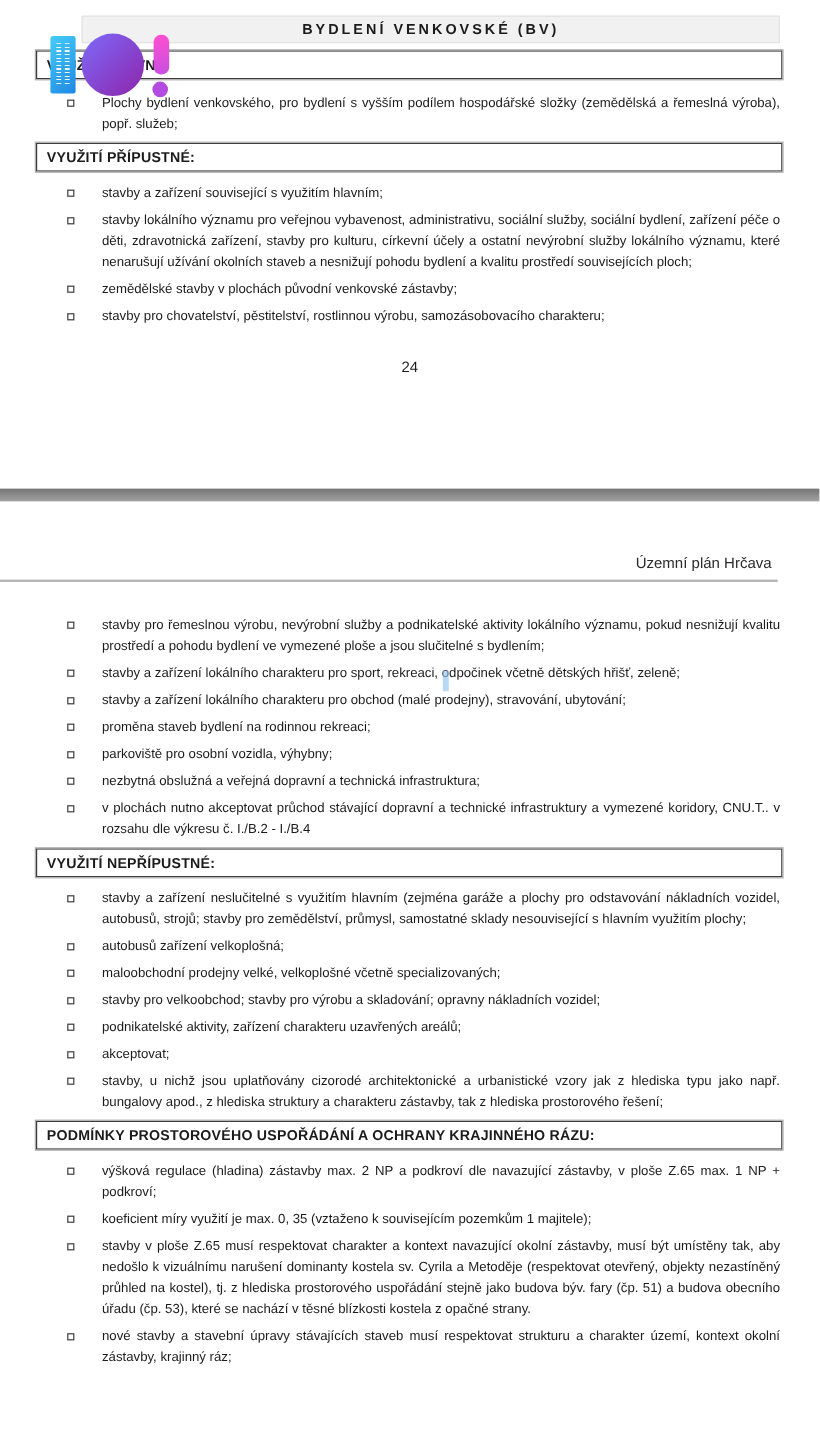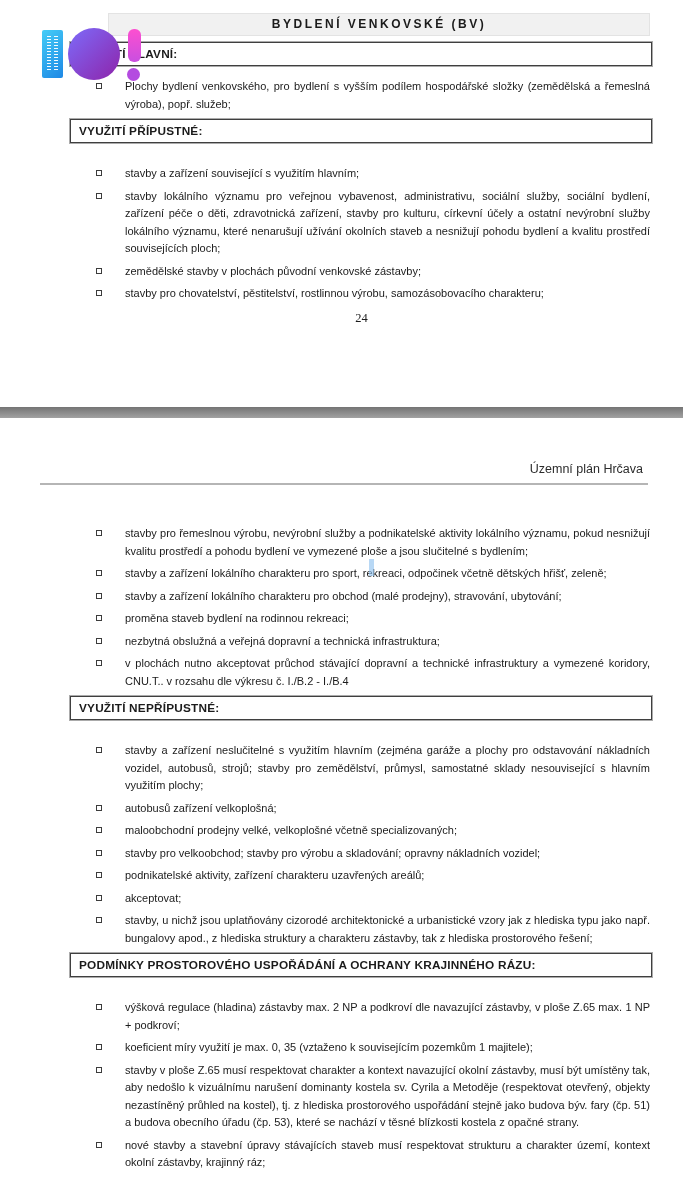--- a/index.html
+++ b/index.html
@@ -2,53 +2,53 @@
 <html><head>
 <meta charset="utf-8">
 <style>
   html,body{margin:0;padding:0;}
   body{
     width:683px;height:1200px;position:relative;overflow:hidden;
     background:#ffffff;color:#1b1b1b;
     font-family:"Liberation Sans", sans-serif;
   }
   
-  .page{position:relative;padding-left:40px;}
+  .page{position:relative;}
   .page1{height:407px;overflow:hidden;background:#fff;}
   .doc-title{
     margin:13px 33px 0 68px;background:#f1f1f1;border:1px solid #e3e3e3;
     text-align:center;font-weight:bold;font-size:12px;letter-spacing:2.5px;
     padding:3px 0 4px 0;
   }
   .section-box{
     margin:6px 31px 0 30px;background:#fff;
     border:1.5px solid #3f3f3f;outline:1px solid #ababab;
     font-weight:bold;font-size:11.8px;letter-spacing:.2px;
     padding:4px 8px;min-height:14px;
   }
   ul.doc-list{list-style:none;margin:0;padding:0 33px 0 85px;}
-  ul.doc-list.tight{margin-top:22px;}
+  ul.doc-list.tight{margin-top:10px;}
   li.itm{
     position:relative;margin:0 0 5px 0;
     font-size:11px;line-height:17.5px;text-align:justify;
   }
   .sq{
     position:absolute;left:-29px;top:5px;width:4px;height:4px;
     border:1px solid #3c3c3c;background:#fff;
   }
-  .page-number{text-align:center;font-size:12.5px;margin-top:8px;font-family:Liberation Serif, serif;}
+  .page-number{text-align:center;font-size:12.5px;margin-top:26px;}
   
   .page-divider{height:11px;background:linear-gradient(#747474,#a2a2a2);}
   
   .page2{height:912px;overflow:hidden;background:#fff;padding-top:44px;box-sizing:border-box;}
   .p2-header{
     text-align:right;padding-right:40px;font-size:12.5px;color:#2b2b2b;line-height:14px;
   }
   .p2-header-rule{height:2px;background:#b5b5b5;margin:7px 35px 0 0;}
-  .page2 ul.first{margin-top:40px;}
+  .page2 ul.first{margin-top:28px;}
   
   .sel-highlight{
     position:absolute;left:369px;top:559px;width:5px;height:17px;
     background:rgba(146,195,240,0.65);z-index:3;
   }
   
   .logo{position:absolute;left:42px;top:28px;width:102px;height:56px;z-index:5;}
   .logo-b{
     position:absolute;left:0;top:2px;width:21px;height:48px;border-radius:2px;
     background:linear-gradient(135deg,#45cdf7,#1e88e5);
@@ -110,20 +110,21 @@
 
 <div class="page page2">
   <div class="p2-header">Územní plán Hrčava</div>
   <div class="p2-header-rule"></div>
 
   <ul class="doc-list first">
     <li class="itm"><span class="sq"></span><span>stavby pro řemeslnou výrobu, nevýrobní služby a podnikatelské aktivity lokálního významu, pokud nesnižují kvalitu prostředí a pohodu bydlení ve vymezené ploše a jsou slučitelné s bydlením;</span></li>
     <li class="itm"><span class="sq"></span><span>stavby a zařízení lokálního charakteru pro sport, rekreaci, odpočinek včetně dětských hřišť, zeleně;</span></li>
     <li class="itm"><span class="sq"></span><span>stavby a zařízení lokálního charakteru pro obchod (malé prodejny), stravování, ubytování;</span></li>
     <li class="itm"><span class="sq"></span><span>proměna staveb bydlení na rodinnou rekreaci;</span></li>
+    <li class="itm"><span class="sq"></span><span>parkoviště pro osobní vozidla, výhybny;</span></li>
     <li class="itm"><span class="sq"></span><span>nezbytná obslužná a veřejná dopravní a technická infrastruktura;</span></li>
     <li class="itm"><span class="sq"></span><span>v plochách nutno akceptovat průchod stávající dopravní a technické infrastruktury a vymezené koridory, CNU.T.. v rozsahu dle výkresu č. I./B.2 - I./B.4</span></li>
   </ul>
 
   <div class="section-box">VYUŽITÍ NEPŘÍPUSTNÉ:</div>
 
   <ul class="doc-list tight">
     <li class="itm"><span class="sq"></span><span>stavby a zařízení neslučitelné s využitím hlavním (zejména garáže a plochy pro odstavování nákladních vozidel, autobusů, strojů; stavby pro zemědělství, průmysl, samostatné sklady nesouvisející s hlavním využitím plochy;</span></li>
     <li class="itm"><span class="sq"></span><span>autobusů zařízení velkoplošná;</span></li>
     <li class="itm"><span class="sq"></span><span>maloobchodní prodejny velké, velkoplošné včetně specializovaných;</span></li>

